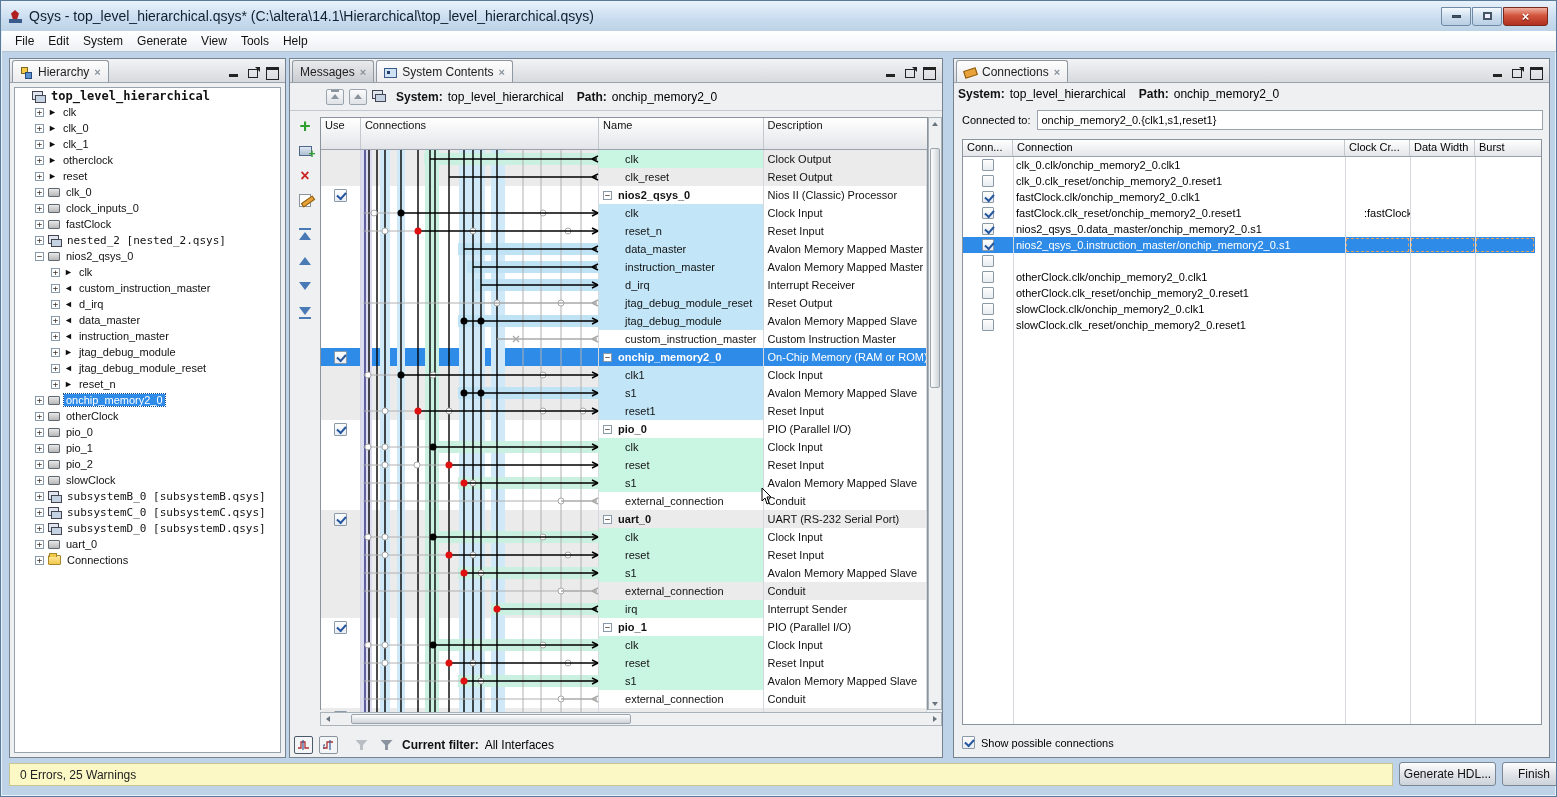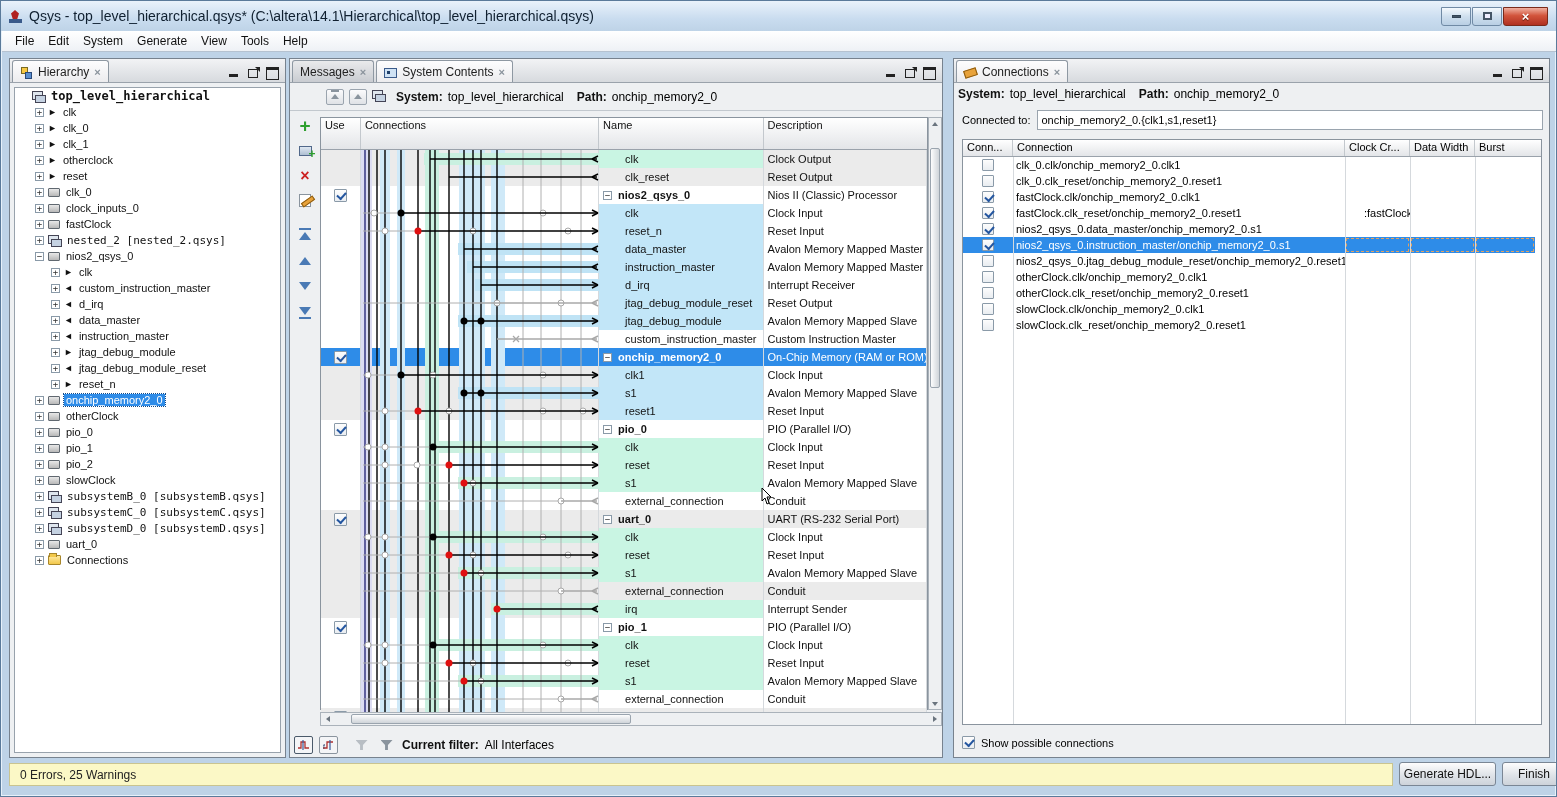--- a/index.html
+++ b/index.html
@@ -1105,21 +1105,20 @@
             </div>
             <div class="ct-cell ct-conn">nios2_qsys_0.instruction_master/onchip_memory2_0.s1</div>
             <div class="ct-cell ct-cc focus"></div>
             <div class="ct-cell ct-dw focus"></div>
             <div class="ct-cell ct-b focus"></div>
           </div>
           <div class="ct-row">
             <div class="ct-cell ct-cb">
               <span class="cbx small"></span>
             </div>
-            <div class="ct-cell ct-conn">nios2_qsys_0.jtag_debug_module_reset/onchip_memory2_0.reset1</div>
             <div class="ct-cell ct-cc"></div>
             <div class="ct-cell ct-dw"></div>
             <div class="ct-cell ct-b"></div>
           </div>
           <div class="ct-row">
             <div class="ct-cell ct-cb">
               <span class="cbx small"></span>
             </div>
             <div class="ct-cell ct-conn">otherClock.clk/onchip_memory2_0.clk1</div>
             <div class="ct-cell ct-cc"></div>

